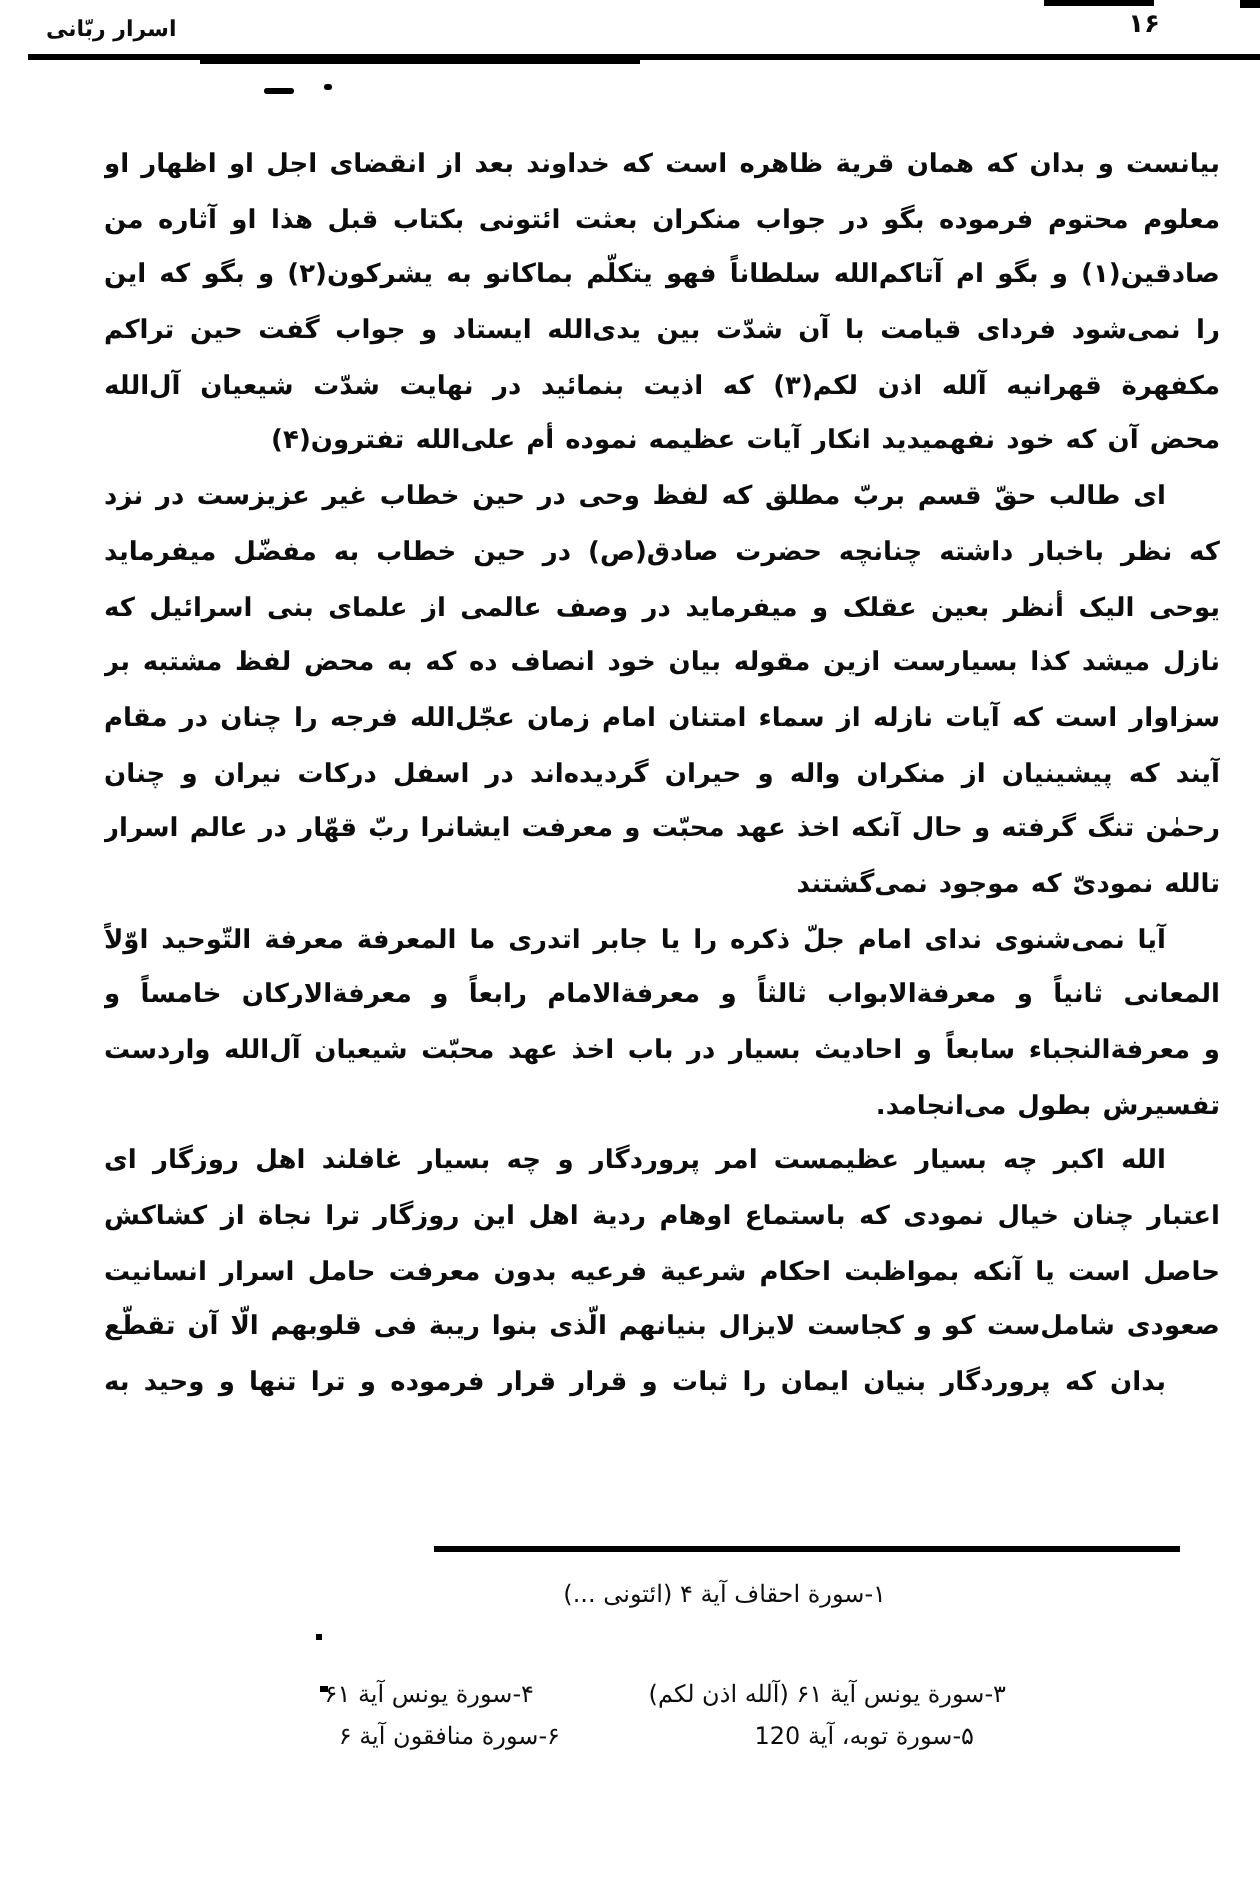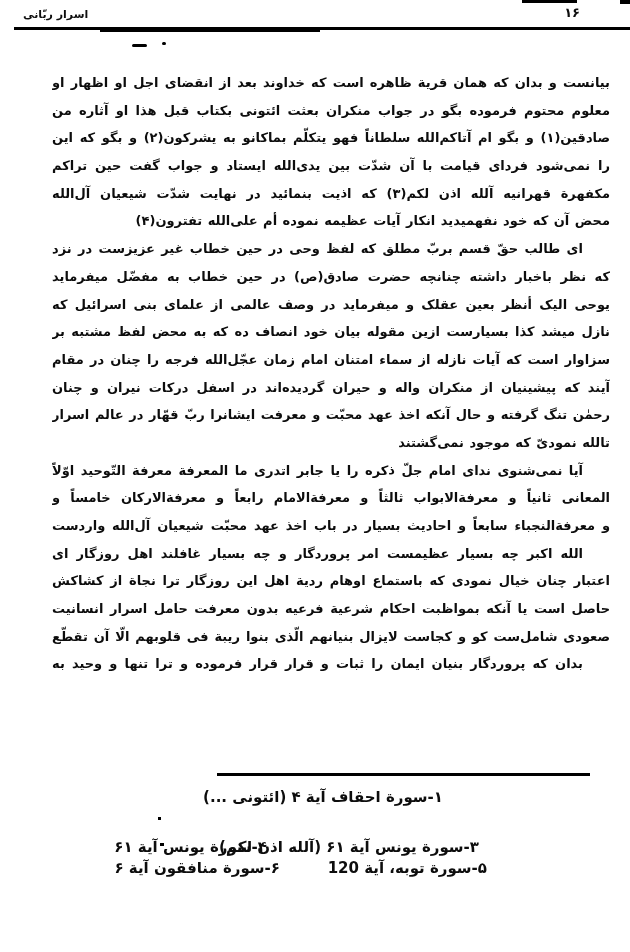--- a/index.html
+++ b/index.html
@@ -41,25 +41,25 @@
     word-spacing: 1px;
   }
   .line { height: 27.7px; line-height: 27.7px; overflow: hidden; }
   .j { text-align: justify; text-align-last: justify; }
   .e { text-align: right; white-space: nowrap; }
   .i { padding-right: 27px; }
 
   .fn-rule { position: absolute; top: 773px; left: 207px; width: 373px; height: 3px; background: #000; }
   .fn {
     position: absolute; direction: rtl; white-space: nowrap;
-    font-size: 15px; font-weight: bold; line-height: 16px;
+    font-size: 12px; font-weight: normal; line-height: 16px;
   }
   .fn1 { top: 789px; right: 197px; }
   .fn2 { top: 814px; right: 117px; }
-  .fn3 { top: 839px; right: 161px; }
+  .fn3 { top: 839px; right: 137px; }
   .fn4 { top: 839px; right: 373px; }
   .fn5 { top: 860px; right: 153px; }
   .fn6 { top: 860px; right: 360px; }
 </style>
 </head>
 <body>
 
 <div class="page">
 
   <div class="mark m-top1"></div>
@@ -86,20 +86,21 @@
     <div class="line j">که نظر باخبار داشته چنانچه حضرت صادق(ص) در حین خطاب به مفضّل میفرماید فاستمع لما</div>
     <div class="line j">یوحی الیک أنظر بعین عقلک و میفرماید در وصف عالمی از علمای بنی اسرائیل که وحی بر او</div>
     <div class="line j">نازل میشد کذا بسیارست ازین مقوله بیان خود انصاف ده که به محض لفظ مشتبه بر خود انسان</div>
     <div class="line j">سزاوار است که آیات نازله از سماء امتنان امام زمان عجّل‌الله فرجه را چنان در مقام ردّ و انکار بر</div>
     <div class="line j">آیند که پیشینیان از منکران واله و حیران گردیده‌اند در اسفل درکات نیران و چنان عرصه بر اولیای</div>
     <div class="line j">رحمٰن تنگ گرفته و حال آنکه اخذ عهد محبّت و معرفت ایشانرا ربّ قهّار در عالم اسرار گرفته وَالاّ</div>
     <div class="line e">تالله نمودیّ که موجود نمی‌گشتند</div>
     <div class="line j i">آیا نمی‌شنوی ندای امام جلّ ذکره را یا جابر اتدری ما المعرفة معرفة التّوحید اوّلاً و معرفة</div>
     <div class="line j">المعانی ثانیاً و معرفة‌الابواب ثالثاً و معرفة‌الامام رابعاً و معرفة‌الارکان خامساً و معرفة‌النّقباء سادساً</div>
     <div class="line j">و معرفة‌النجباء سابعاً و احادیث بسیار در باب اخذ عهد محبّت شیعیان آل‌الله واردست که</div>
+    <div class="line e">تفسیرش بطول می‌انجامد.</div>
     <div class="line j i">الله اکبر چه بسیار عظیمست امر پروردگار و چه بسیار غافلند اهل روزگار ای طالب گنج</div>
     <div class="line j">اعتبار چنان خیال نمودی که باستماع اوهام ردیة اهل این روزگار ترا نجاة از کشاکش تکلیف تو</div>
     <div class="line j">حاصل است یا آنکه بمواظبت احکام شرعیة فرعیه بدون معرفت حامل اسرار انسانیت ترا ترقی و</div>
     <div class="line j">صعودی شامل‌ست کو و کجاست لایزال بنیانهم الّذی بنوا ریبة فی قلوبهم الّا آن تقطّع قلوبهم(۵)</div>
     <div class="line j i">بدان که پروردگار بنیان ایمان را ثبات و قرار قرار فرموده و ترا تنها و وحید به پای میزان</div>
   </div>
 
   <div class="fn-rule"></div>
   <div class="fn fn1">۱-سورة احقاف آیة ۴ (ائتونی ...)</div>
   <div class="fn fn3">۳-سورة یونس آیة ۶۱ (آلله اذن لکم)</div>

